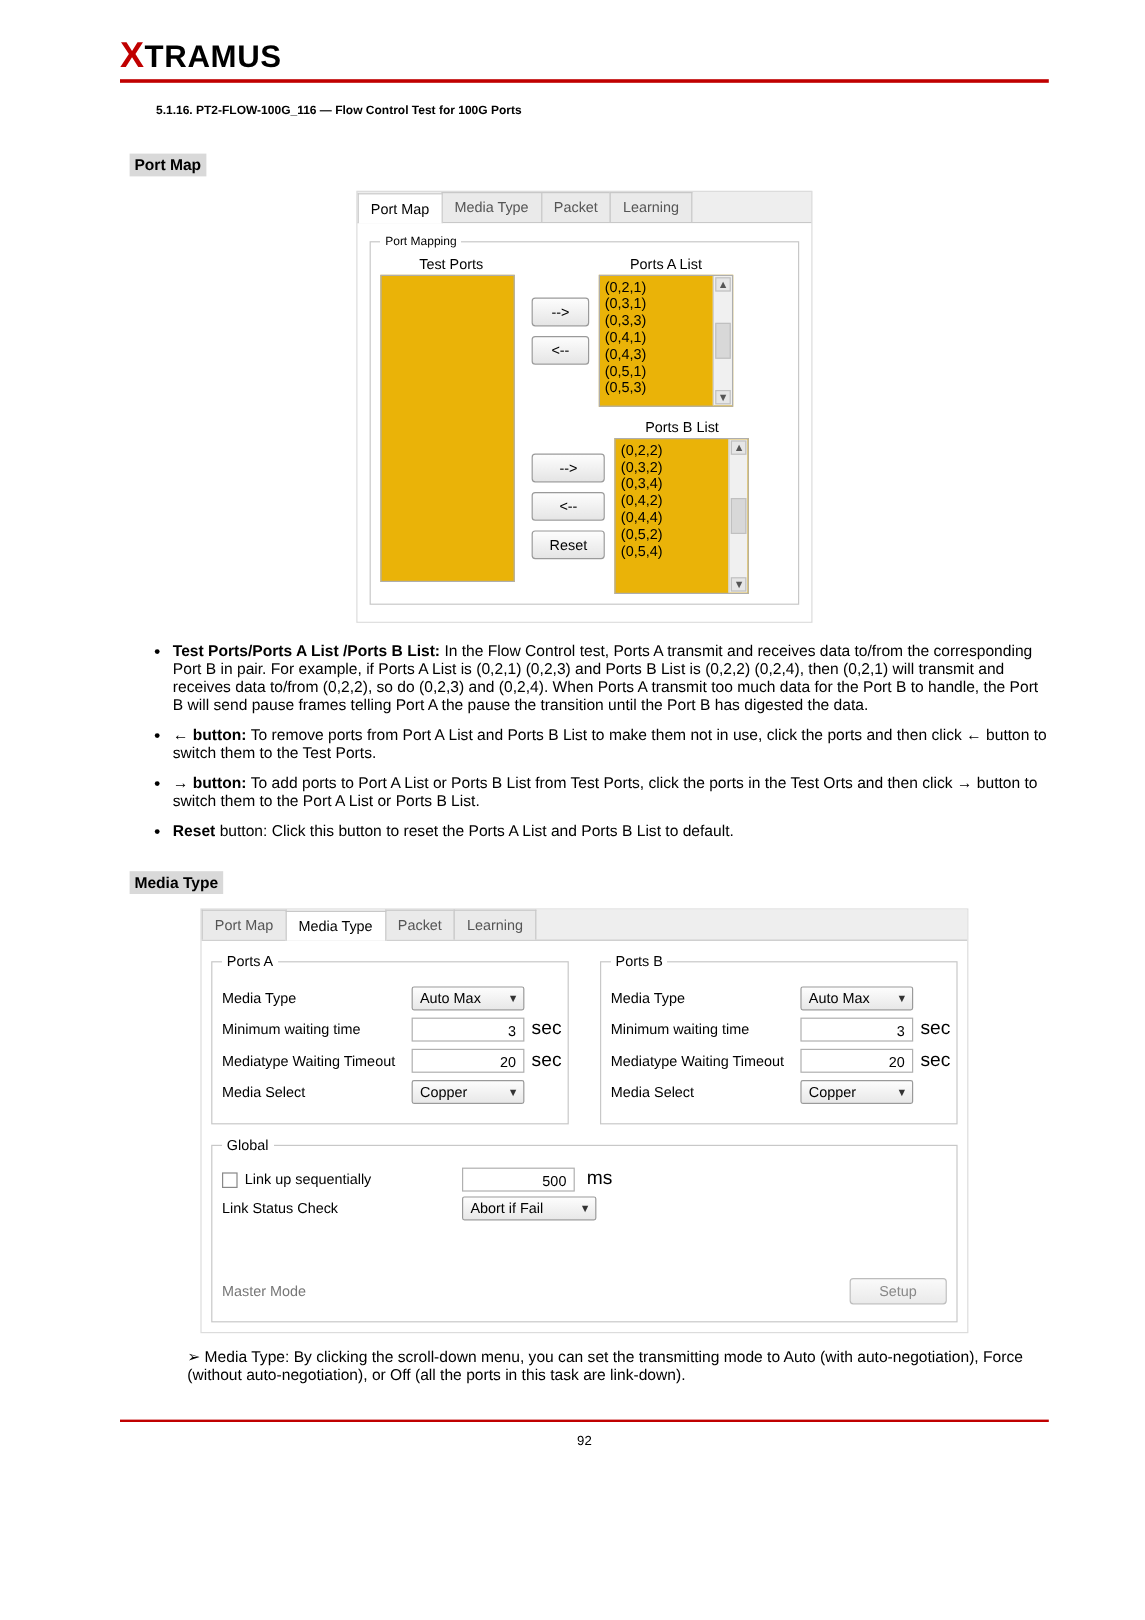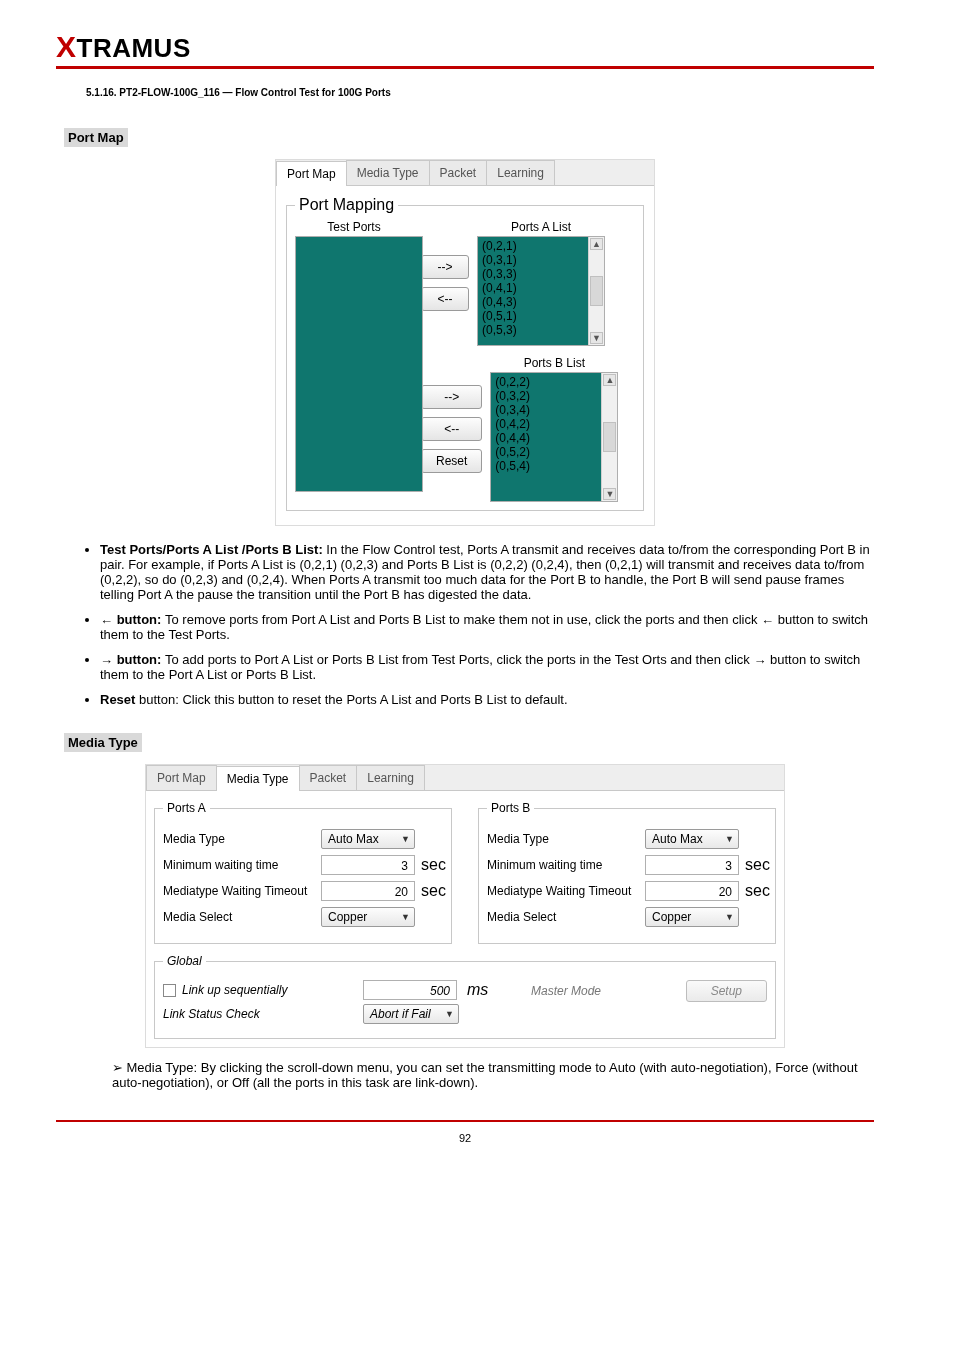--- a/index.html
+++ b/index.html
@@ -7,20 +7,21 @@
     margin: 0;
     padding: 0;
     font-family: Arial, Helvetica, sans-serif;
     font-size: 13px;
     color: #000;
     background: #fff;
     width: 954px;
   }
   .page {
     padding: 30px 80px 20px 56px;
+    margin-left: 44px;
   }
   
   .logo-wrap { margin-bottom: 2px; }
   .logo {
     font-family: "Arial Black", Arial, sans-serif;
     font-weight: 900;
     font-size: 26px;
     letter-spacing: 0.5px;
     color: #000;
   }
@@ -70,29 +71,29 @@
   .tab.inert { color: #555; }
   .portmap-body {
     background: #fff;
     padding: 10px 10px 14px 10px;
   }
   fieldset.pm {
     border: 1px solid #c8c8c8;
     padding: 6px 8px 8px 8px;
     margin: 0;
   }
-  fieldset.pm legend { font-size: 16px; padding: 0 4px; }
+  fieldset.pm legend { font-size: 10px; padding: 0 4px; }
   .pm-row { display: flex; gap: 8px; justify-content: flex-end; }
   .pm-col { display: flex; flex-direction: column; }
   .pm-col.center { justify-content: center; gap: 8px; }
   .pm-title { text-align: center; font-size: 12px; margin-bottom: 2px; }
   .listbox {
     border: 1px solid #aeaeae;
-    background: #0f766e;
-    width: 128px;
+    background: #eab308;
+    width: 112px;
     height: 110px;
     font-size: 12px;
     padding: 2px 4px;
     overflow: hidden;
     position: relative;
     font-family: "Segoe UI", Tahoma, Arial, sans-serif;
   }
   .listbox .sb {
     position: absolute; right: 0; top: 0; bottom: 0; width: 16px;
     background: #f0f0f0; border-left: 1px solid #d0d0d0;
@@ -150,21 +151,20 @@
   .sel .caret { font-size: 9px; color: #333; }
   .numbox {
     border: 1px solid #b0b0b0; background: #fff; width: 94px; height: 20px;
     text-align: right; padding: 0 6px; font-size: 12px; line-height: 20px;
   }
   .unit { font-size: 16px; width: 22px; text-align: left; }
   fieldset.global {
     border: 1px solid #c8c8c8;
     padding: 8px 8px 10px 8px;
     margin: 10px 0 0 0;
-    font-style: italic;
   }
   fieldset.global legend { font-size: 12px; padding: 0 4px; }
   .g-row { display: flex; align-items: center; gap: 10px; margin: 4px 0; }
   .g-row .left { flex: 0 0 190px; display: flex; align-items: center; gap: 6px; }
   .chk { width: 13px; height: 13px; border: 1px solid #888; background: #fff; display: inline-block; }
   .muted { color: #777; }
   .setup-btn {
     border: 1px solid #bdbdbd; background: linear-gradient(#fafafa,#eaeaea);
     border-radius: 3px; padding: 3px 24px; color: #888;
   }
@@ -339,35 +339,35 @@
                 <span>Copper</span>
                 <span class="caret">▼</span>
               </div>
             <span class="unit"></span>
           </div>
         </fieldset>
       </div>
 
       <fieldset class="global">
         <legend>Global</legend>
-        <div style="display:flex; gap:40px;">
+        <div style="display:flex; gap:40px;flex-direction:column;">
           <div style="flex:1;">
             <div class="g-row">
               <div class="left">
                 <span class="chk"></span>
                 <span>Link up sequentially</span>
               </div>
               <div class="numbox" style="width:94px;">500</div>
               <span class="unit">ms</span>
             </div>
             <div class="g-row">
               <div class="left">
                 <span>Link Status Check</span>
               </div>
-              <div class="sel" style="width:96px;text-align:center;">
+              <div class="sel" style="width:112px;text-align:center;">
                   <span>Abort if Fail</span>
                   <span class="caret">▼</span>
                 </div>
               <span class="unit"></span>
             </div>
           </div>
           <div style="flex:1;">
             <div class="g-row">
               <span class="muted">Master Mode</span>
               <div style="flex:1;"></div>

